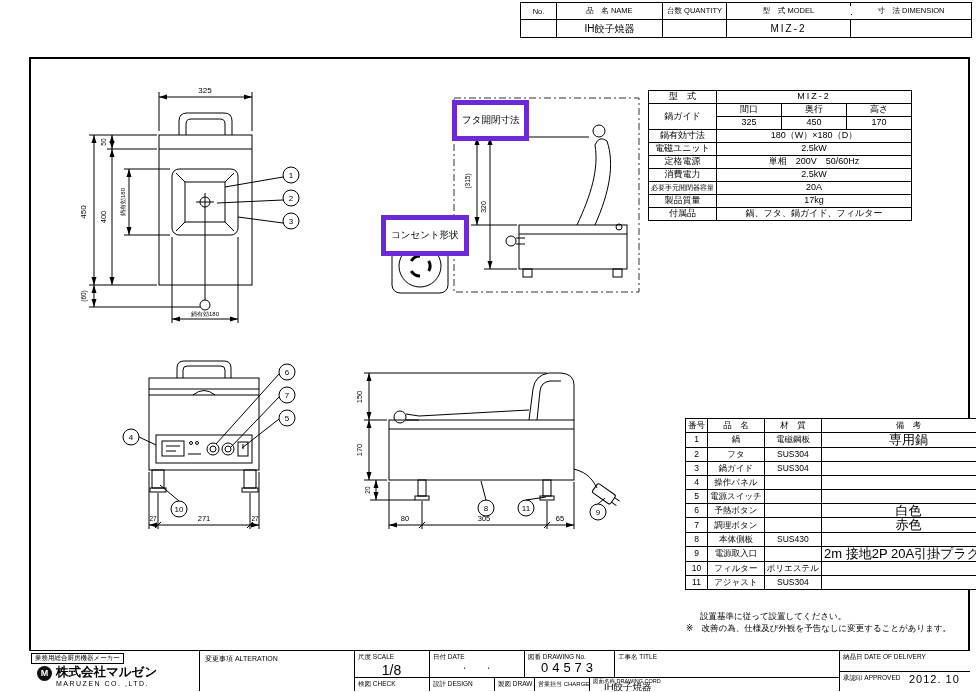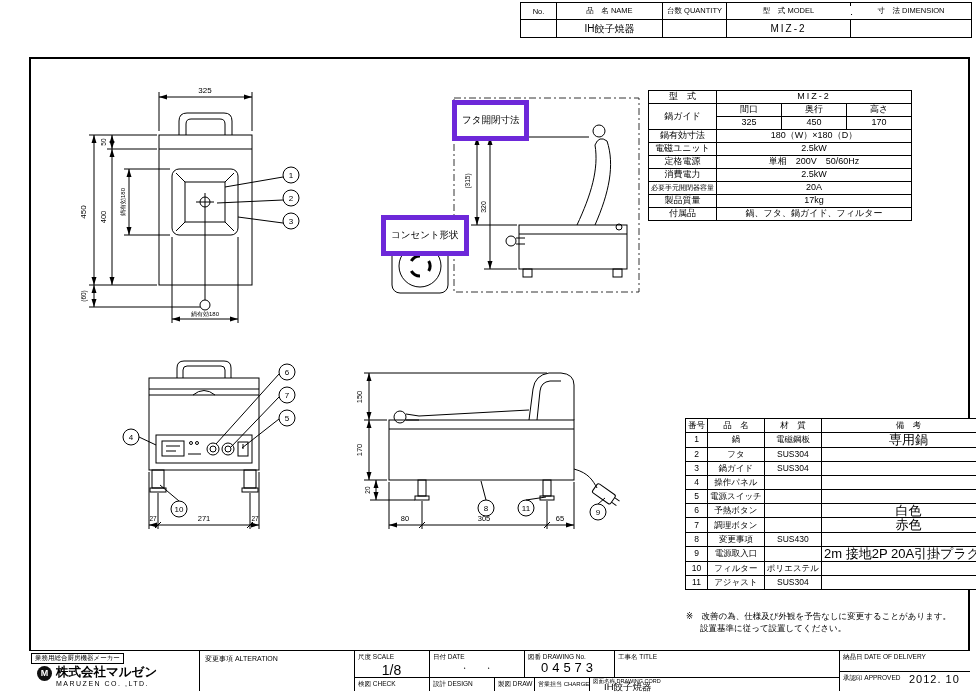--- a/index.html
+++ b/index.html
@@ -367,21 +367,21 @@
           <td class="note-cell">白色</td>
         </tr>
     <tr>
           <td>7</td>
           <td>調理ボタン</td>
           <td></td>
           <td class="note-cell">赤色</td>
         </tr>
     <tr>
           <td>8</td>
-          <td>変更事項</td>
+          <td>本体側板</td>
           <td>SUS430</td>
           <td class="note-cell"></td>
         </tr>
     <tr>
           <td>9</td>
           <td>電源取入口</td>
           <td></td>
           <td class="note-cell">2m 接地2P 20A引掛プラグ付</td>
         </tr>
     <tr>
@@ -393,22 +393,22 @@
     <tr>
           <td>11</td>
           <td>アジャスト</td>
           <td>SUS304</td>
           <td class="note-cell"></td>
         </tr>
   </tbody>
     </table>
 
   <div class="abs notes" style="left:686px; top:610px; width:282px;">
+    <div style="padding-left:14px">設置基準に従って設置してください。</div>
     <div>※　改善の為、仕様及び外観を予告なしに変更することがあります。</div>
-    <div style="padding-left:14px">設置基準に従って設置してください。</div>
   </div>
 
   <div class="abs title-block">
     <div class="vline" style="left:170px; top:0; height:40px;"></div>
     <div class="vline" style="left:325px; top:0; height:40px;"></div>
     <div class="vline" style="left:400px; top:0; height:40px;"></div>
     <div class="vline" style="left:495px; top:0; height:26px;"></div>
     <div class="vline" style="left:585px; top:0; height:26px;"></div>
     <div class="vline" style="left:465px; top:26px; height:14px;"></div>
     <div class="vline" style="left:505px; top:26px; height:14px;"></div>

